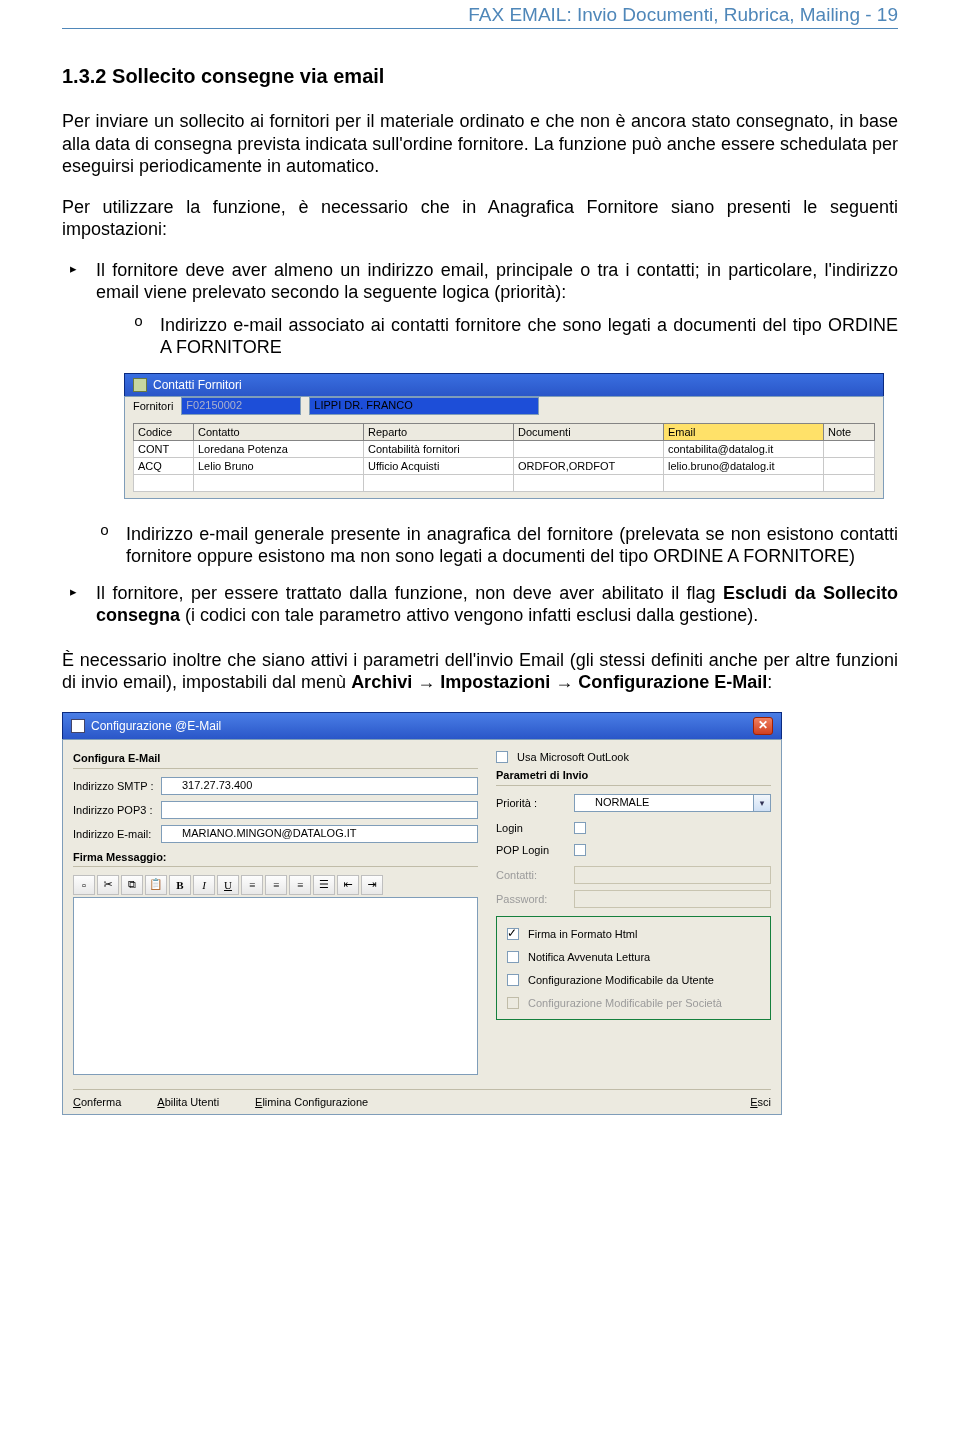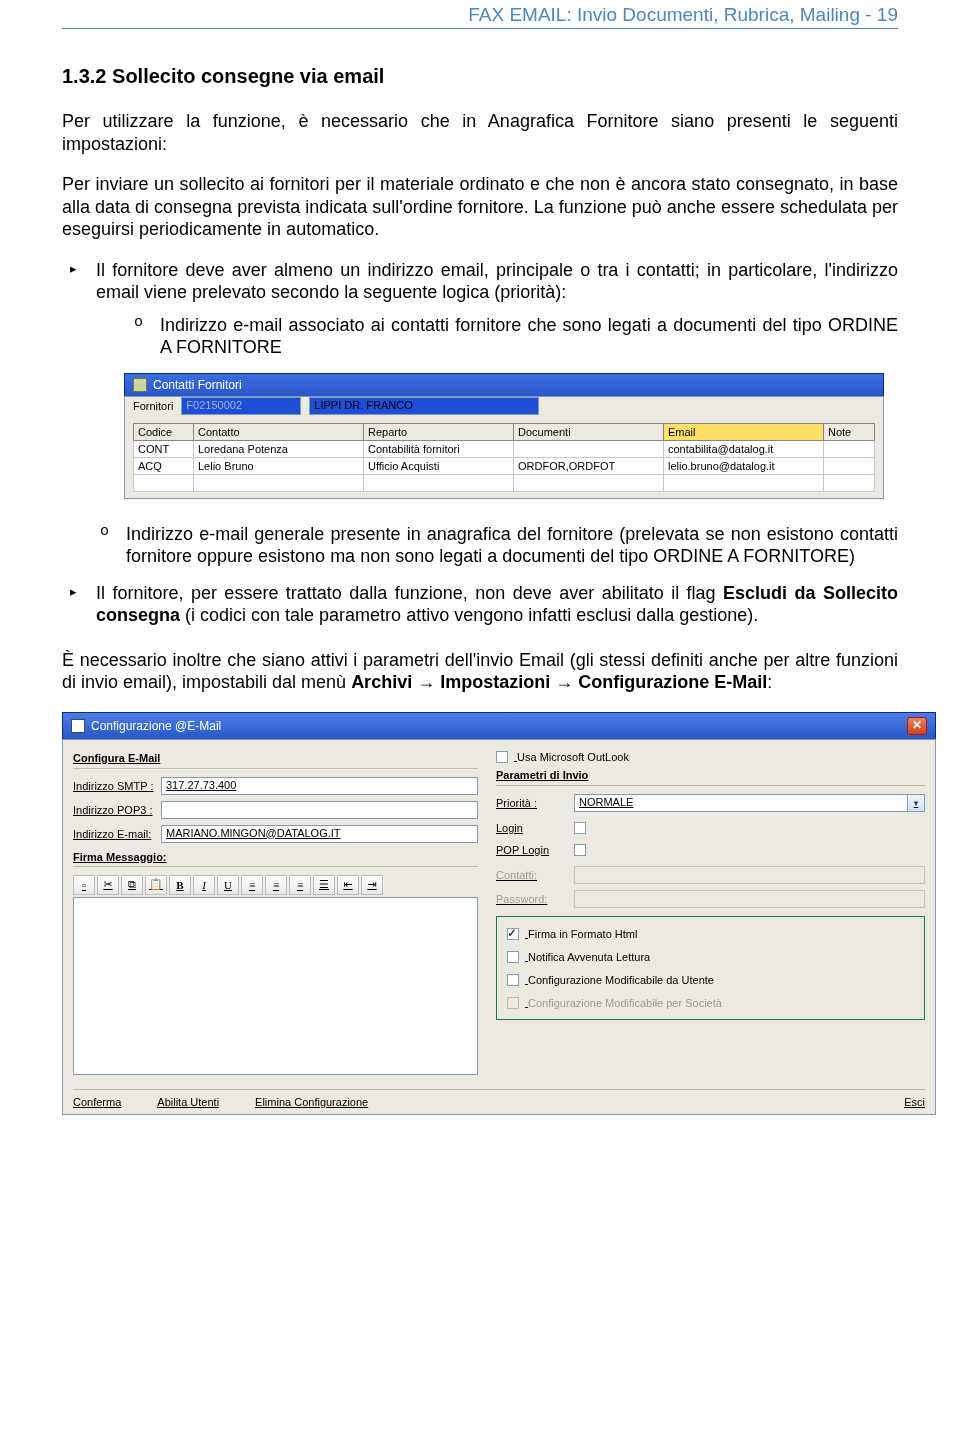--- a/index.html
+++ b/index.html
@@ -137,21 +137,21 @@
   }
   .win1 th.hi { background:#ffe169; }
   .win1 td {
     border: 1px solid #c8c8c8;
     padding: 2px 4px;
     height: 17px;
   }
 
   
   .win2 {
-    width: 874px;
+    width: 720px;
     margin: 10px 16px 0 0;
     font-family: Tahoma, Arial, sans-serif;
     font-size: 11px;
     color: #000;
     border-radius: 19px;
   }
   .win2 .titlebar {
     background: linear-gradient(#4a7ee6, #2a56c8);
     color:#fff;
     padding:4px 8px;
@@ -174,21 +174,20 @@
     color:#fff;
     text-align:center;
     line-height:15px;
     font-weight:bold;
     font-size:12px;
   }
   .win2 .body {
     background:#eceae0;
     border:1px solid #7f9db9;
     padding:10px 10px 6px 10px;
-    text-decoration:underline;
   }
   .win2 .cols {
     display:flex;
     gap:18px;
   }
   .win2 .leftcol { width: 405px; }
   .win2 .rightcol { flex:1; }
   .win2 .grouptitle {
     font-weight:bold;
     font-size:11px;
@@ -208,21 +207,21 @@
   .win2 .row .lbl {
     width:82px;
     font-size:11px;
   }
   .win2 .row .lbl.gray { color:#9b9b9b; }
   .win2 .tf {
     background:#fff;
     border:1px solid #7f9db9;
     height:18px;
     flex:1;
-    padding:1px 4px;
+    padding:1px 20px;
     font-size:11px;
     color:#000;
   }
   .win2 .chk {
     width:12px;height:12px;border:1px solid #7f9db9;background:#fff;
     display:inline-block;vertical-align:middle;margin-right:6px;
     position:relative;
   }
   .win2 .chk.checked::after{
     content:"✓"; position:absolute; left:-1px; top:-3px; font-size:12px; color:#000;
@@ -293,22 +292,22 @@
 </head>
 <body>
 
 <div class="header-line">FAX EMAIL: Invio Documenti, Rubrica, Mailing - 19</div>
 <hr class="header-rule">
 
 <div class="page">
 
   <h2 class="section-title">1.3.2  Sollecito consegne via email</h2>
 
+  <p class="body-p">Per inviare un sollecito ai fornitori per il materiale ordinato e che non è ancora stato consegnato, in base alla data di consegna prevista indicata sull'ordine fornitore. La funzione può anche essere schedulata per eseguirsi periodicamente in automatico.</p>
   <p class="body-p">Per utilizzare la funzione, è necessario che in Anagrafica Fornitore siano presenti le seguenti impostazioni:</p>
-  <p class="body-p">Per inviare un sollecito ai fornitori per il materiale ordinato e che non è ancora stato consegnato, in base alla data di consegna prevista indicata sull'ordine fornitore. La funzione può anche essere schedulata per eseguirsi periodicamente in automatico.</p>
 
   <ul class="bullet">
     <li>
       <span>Il fornitore deve aver almeno un indirizzo email, principale o tra i contatti; in particolare, l'indirizzo email viene prelevato secondo la seguente logica (priorità):</span>
       <ul class="sub-o">
         <li>Indirizzo e-mail associato ai contatti fornitore che sono legati a documenti del tipo ORDINE A FORNITORE</li>
       </ul>
     </li>
   </ul>
 

